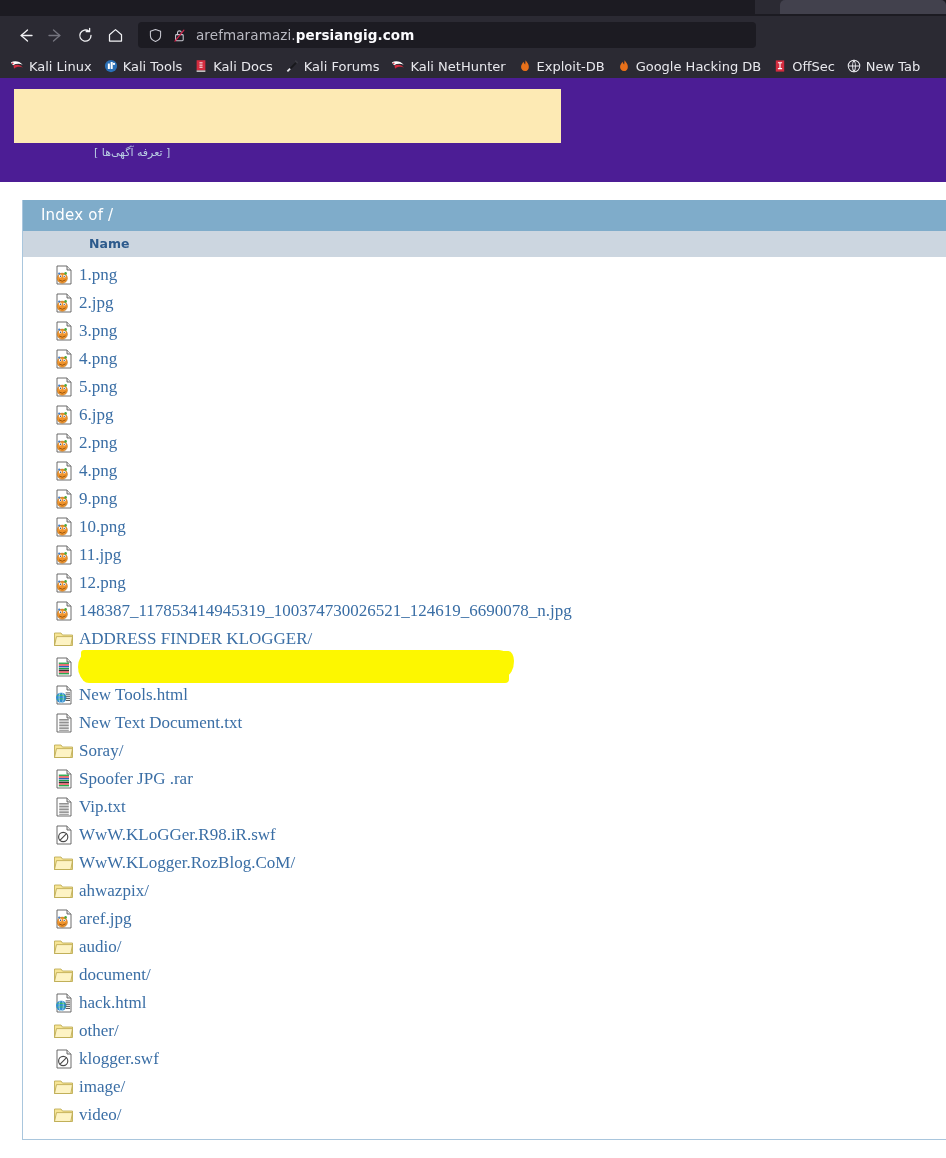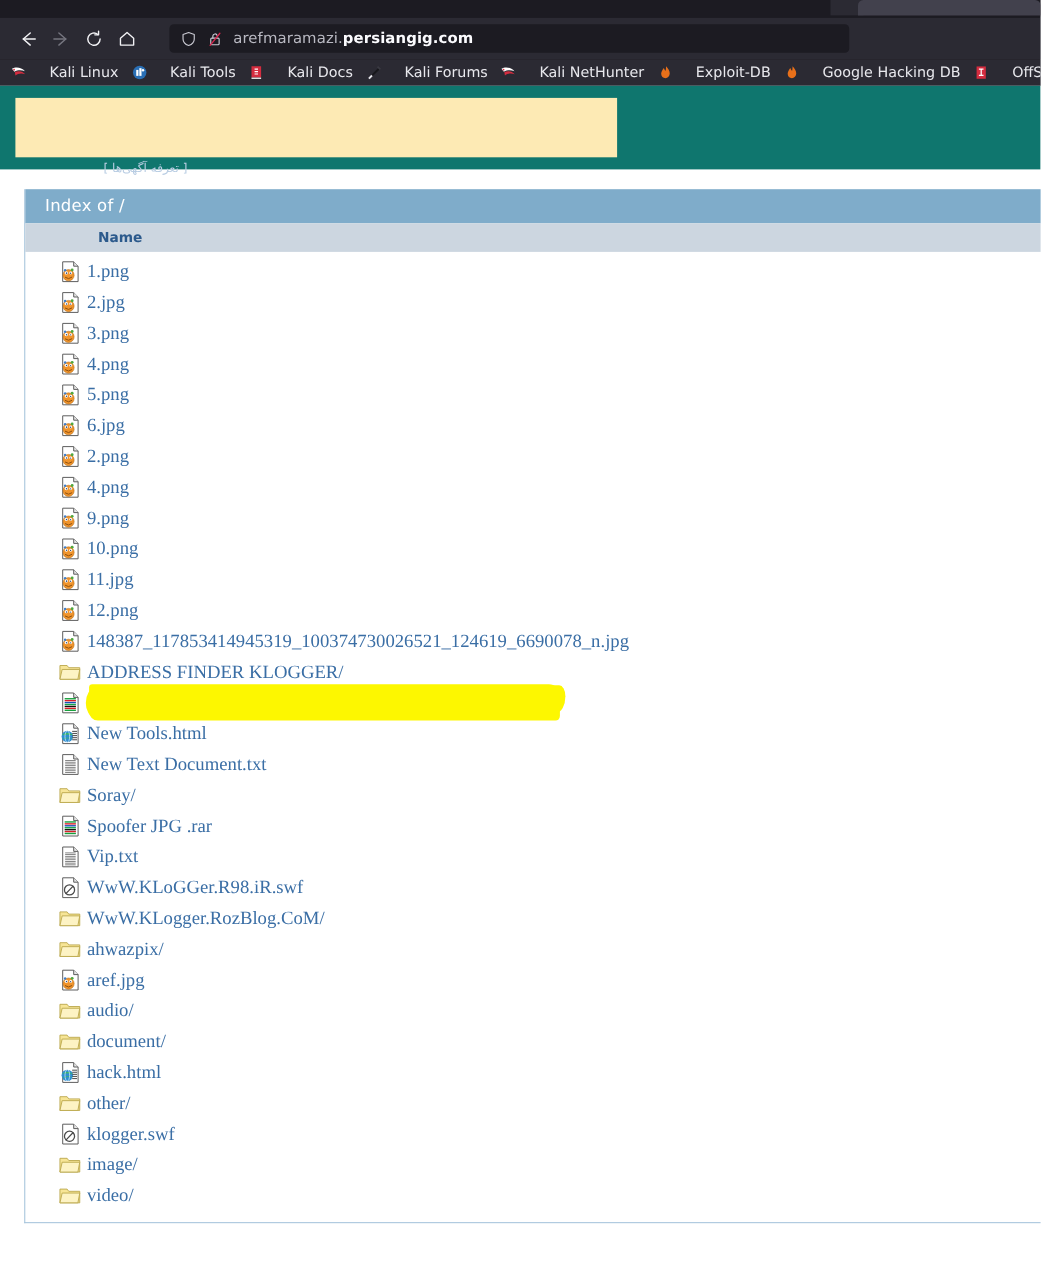--- a/index.html
+++ b/index.html
@@ -45,21 +45,21 @@
   .nav-btn {
     width: 30px; height: 30px;
     display: flex; align-items: center; justify-content: center;
     border-radius: 4px;
     cursor: pointer;
     flex: none;
   }
   .nav-btn svg { display: block; }
 
   #url-bar {
-    margin-left: 24px;
+    margin-left: 8px;
     width: 618px; height: 26px;
     background: #1c1b22;
     border-radius: 4px;
     display: flex;
     align-items: center;
     padding: 0 10px;
     gap: 9px;
   }
   #url-bar .ub-icon { flex: none; display: flex; align-items: center; }
   #url-text {
@@ -75,21 +75,21 @@
     height: 24px;
     background: #2b2a33;
     display: flex;
     align-items: center;
     padding: 0 4px;
     overflow: hidden;
   }
   .bm-item {
     display: flex;
     align-items: center;
-    gap: 21px;
+    gap: 5px;
     padding: 1px 6px;
     border-radius: 3px;
     cursor: pointer;
     white-space: nowrap;
     flex: none;
   }
   .bm-label {
     font-family: "DejaVu Sans", sans-serif;
     font-size: 13px;
     color: #e8e8ed;
@@ -97,22 +97,22 @@
   .bm-icon { width: 14px; height: 14px; flex: none; display: block; }
 
   
   #page {
     width: 946px;
     height: 1080px;
     background: #ffffff;
   }
 
   #page-banner-area {
-    background: #0f766e;
-    height: 76px;
+    background: #4c1d95;
+    height: 104px;
     padding: 0 0 0 0;
     position: relative;
   }
   #ad-banner {
     position: absolute;
     left: 14px; top: 11px;
     width: 547px; height: 54px;
     background: #fdeab4;
   }
   #ad-tariff-link {

